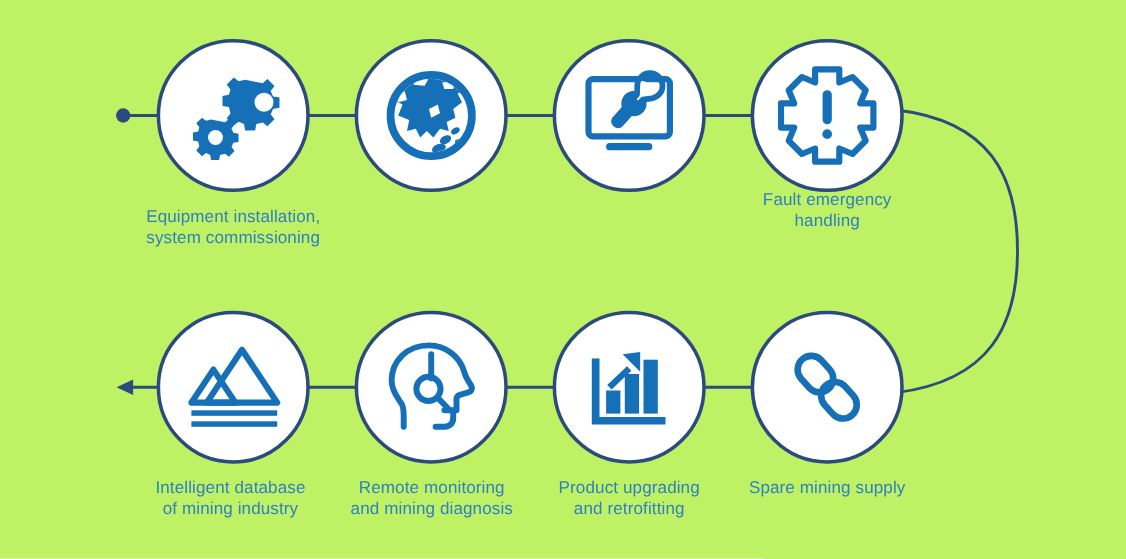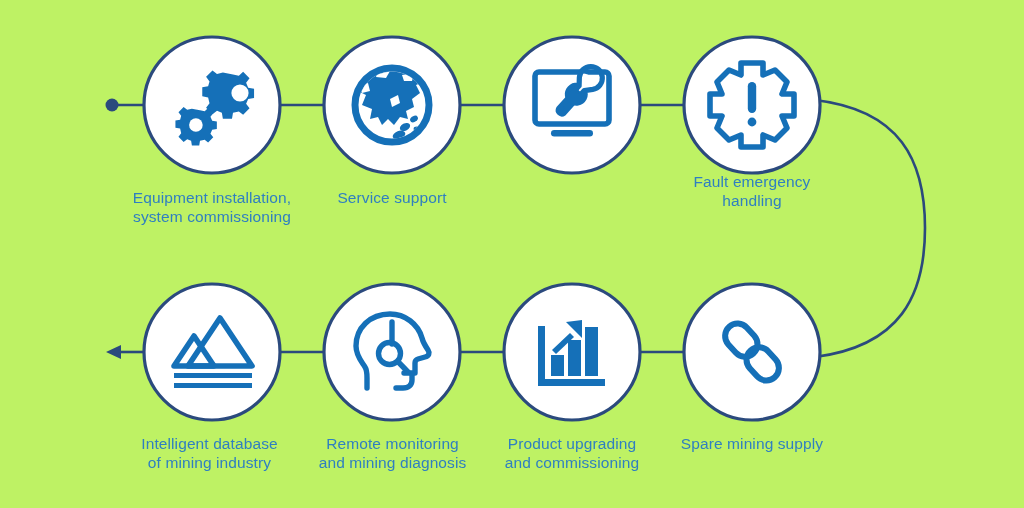--- a/index.html
+++ b/index.html
@@ -174,30 +174,29 @@
 
       <rect x="-38" y="21" width="78" height="5" fill="#1570b8"></rect>
       <rect x="-38" y="31" width="78" height="5" fill="#1570b8"></rect>
     </g>
 
   </svg>
 
   <div class="node-label" style="left:102px; top:188px; width:220px;">Equipment installation,
 system commissioning</div>
 
-  <div class="node-label" style="left:292px; top:188px; width:200px;">Service support</div>
 
 
   <div class="node-label" style="left:662px; top:172px; width:180px;">Fault emergency
 handling</div>
 
   <div class="node-label" style="left:662px; top:434px; width:180px;">Spare mining supply</div>
 
   <div class="node-label" style="left:477px; top:434px; width:190px;">Product upgrading
-and commissioning</div>
+and retrofitting</div>
 
   <div class="node-label" style="left:295px; top:434px; width:195px;">Remote monitoring
 and mining diagnosis</div>
 
   <div class="node-label" style="left:112px; top:434px; width:195px;text-align:center;">Intelligent database
 of mining industry</div>
 
 </div>
 
 </body></html>

